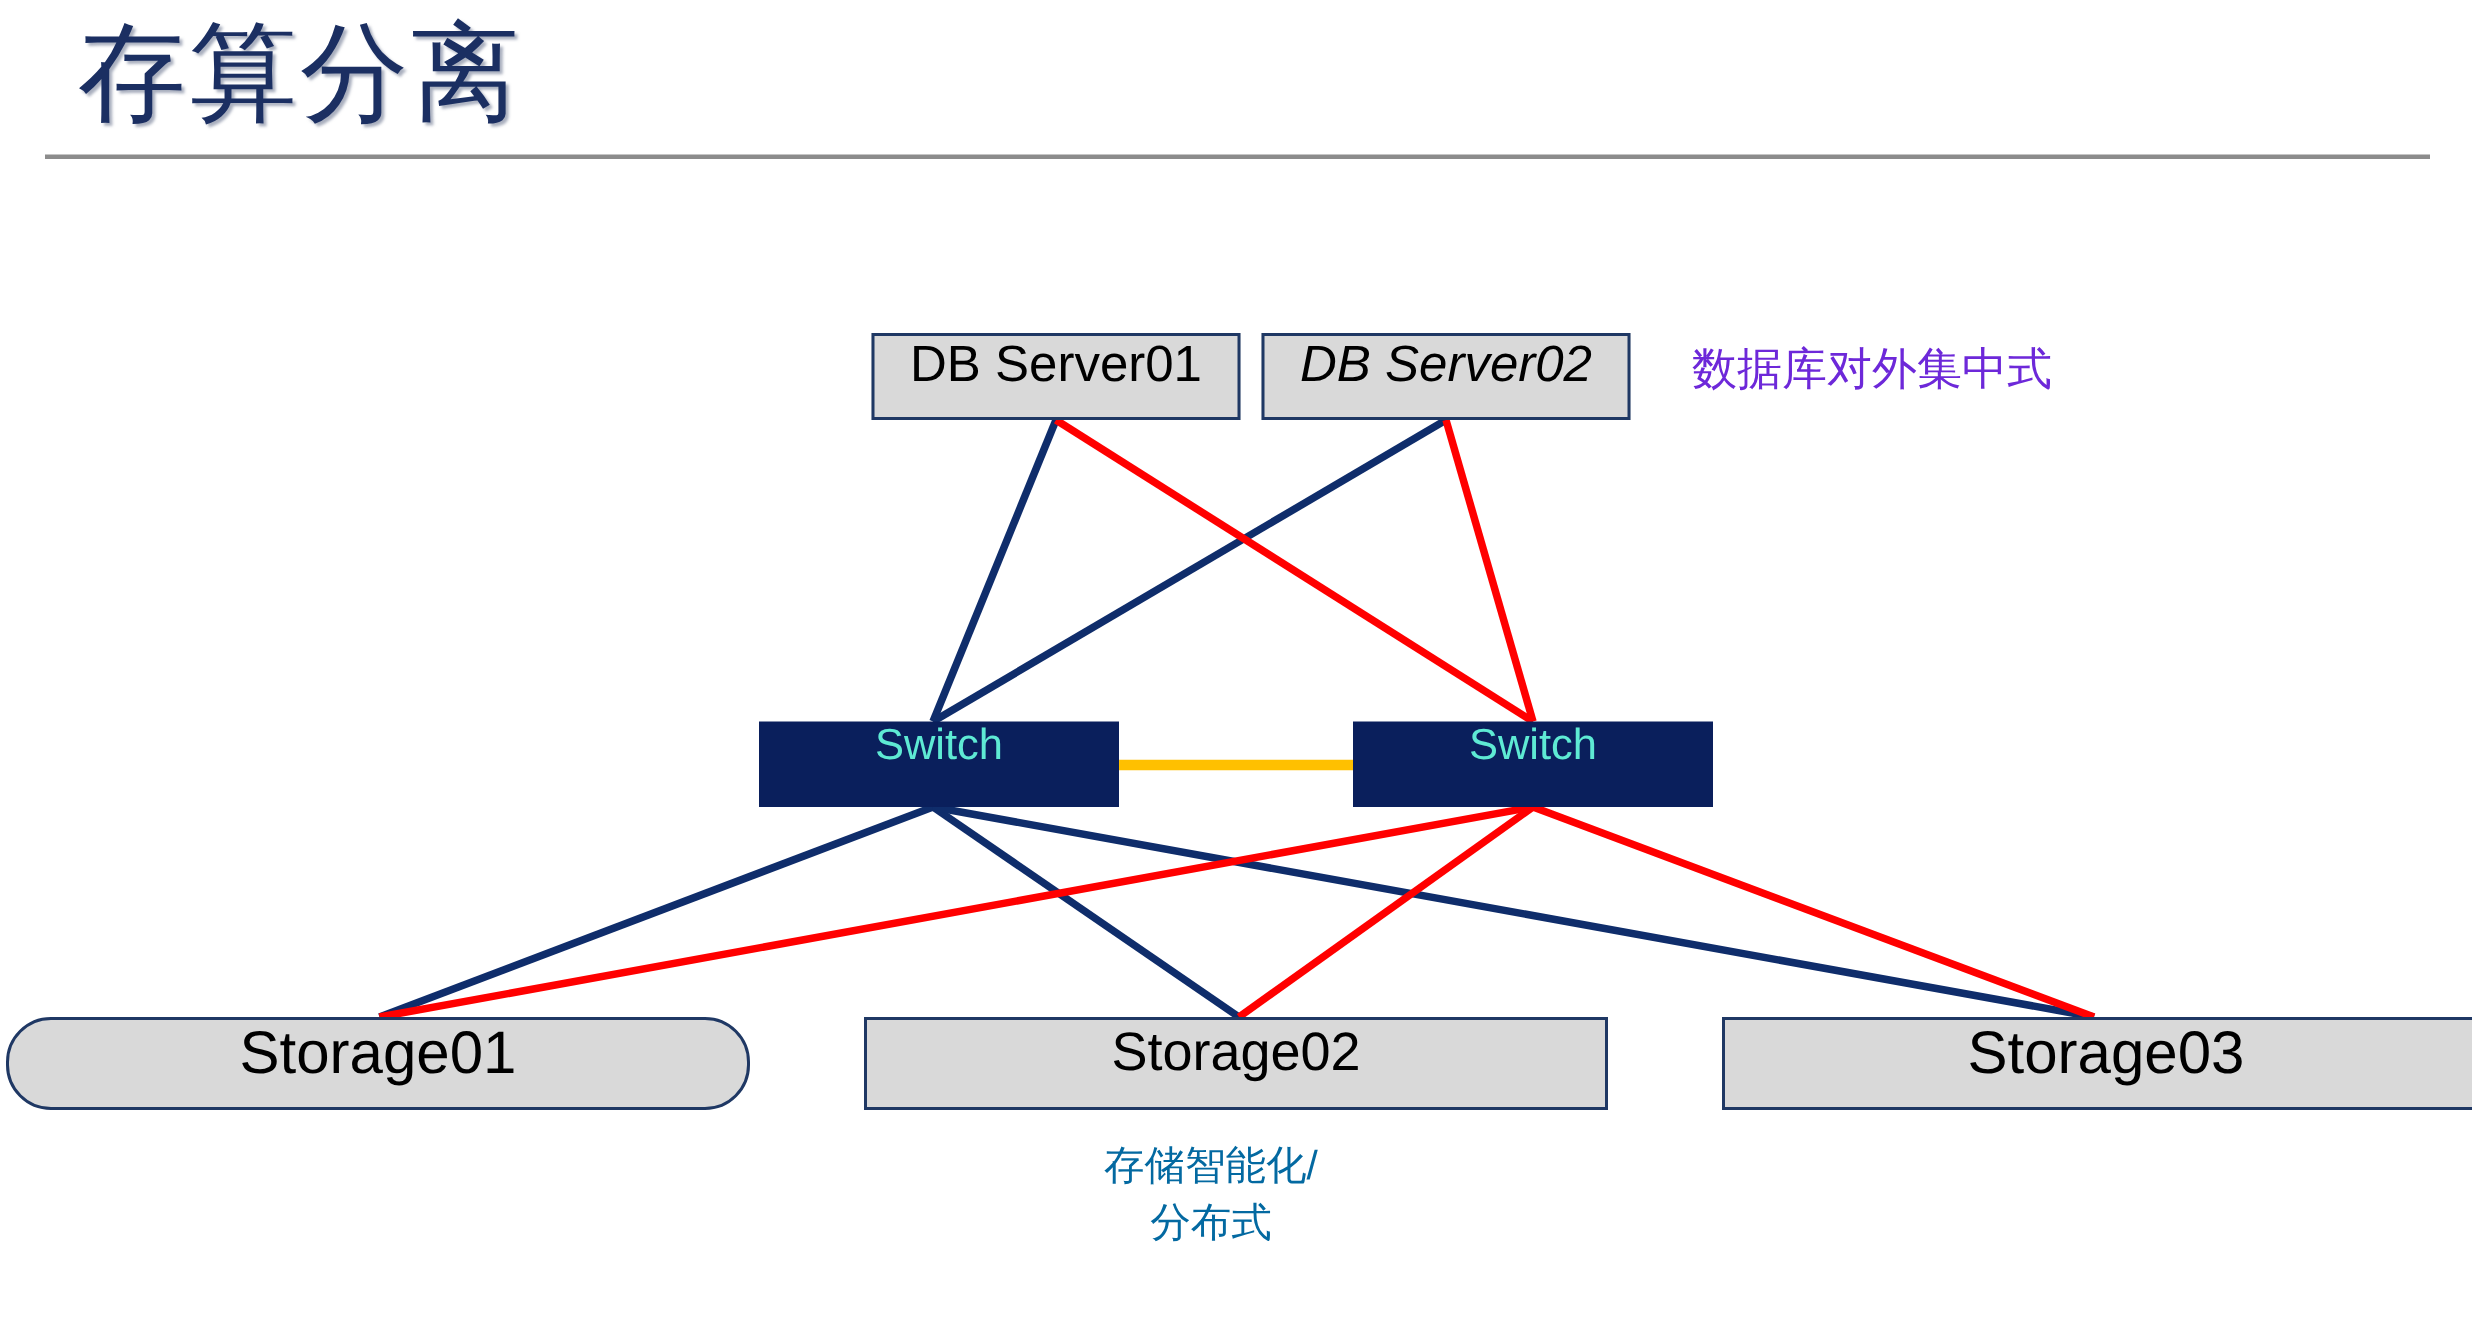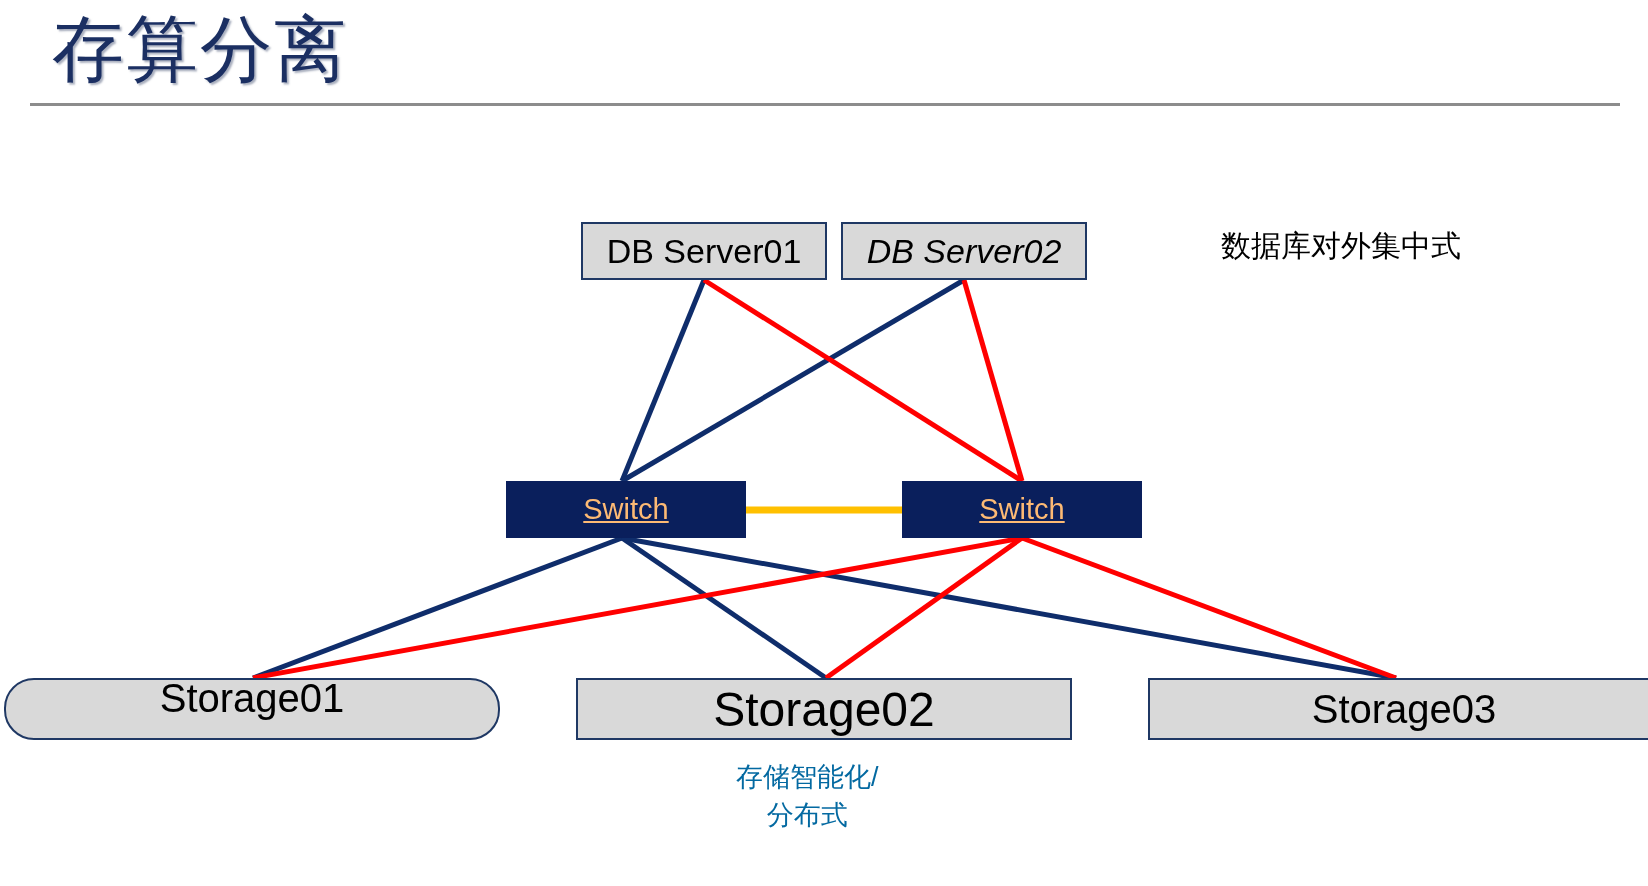--- a/index.html
+++ b/index.html
@@ -27,49 +27,48 @@
     background:#8c8c8c;
   }
 
   
   #links { position:absolute; left:0; top:0; width:1648px; height:886px; }
 
   
   .node {
     position:absolute;
     box-sizing:border-box;
-    display:flex; align-items:center; justify-content:center;
+    display:flex; align-items:flex-start; justify-content:center;
     white-space:nowrap;
   }
   .node-gray {
     background:#d9d9d9;
     border:2px solid #1f3864;
     color:#000000;
   }
   .node-navy {
     background:#0a1f5c;
     border:none;
-    color:#fdba74;
-    text-decoration:underline;
+    color:#5eead4;
   }
 
   #db1 { left:581px; top:222px; width:246px; height:58px; font-size:34px; }
   #db2 { left:841px; top:222px; width:246px; height:58px; font-size:34px;font-style:italic; }
 
   #sw1 { left:506px; top:481px; width:240px; height:57px; font-size:29px; }
   #sw2 { left:902px; top:481px; width:240px; height:57px; font-size:29px; }
 
   #st1 { left:4px;    top:678px; width:496px; height:40px; font-size:40px; padding-bottom:22px; height:62px;border-radius:30px;}
-  #st2 { left:576px;  top:678px; width:496px; height:62px; font-size:48px; }
+  #st2 { left:576px;  top:678px; width:496px; height:62px; font-size:36px; }
   #st3 { left:1148px; top:678px; width:512px; height:62px; font-size:40px; }
 
   
   #db-note {
-    position:absolute; left:1221px; top:226px;
-    font-size:30px; color:#000000; white-space:nowrap;
+    position:absolute; left:1128px; top:226px;
+    font-size:30px; color:#6d28d9; white-space:nowrap;
   }
   #storage-note {
     position:absolute; left:736px; top:758px;
     font-size:27px; color:#0369a1; line-height:38px;
     text-align:center; white-space:nowrap;
   }
 </style>
 </head>
 <body>
 

